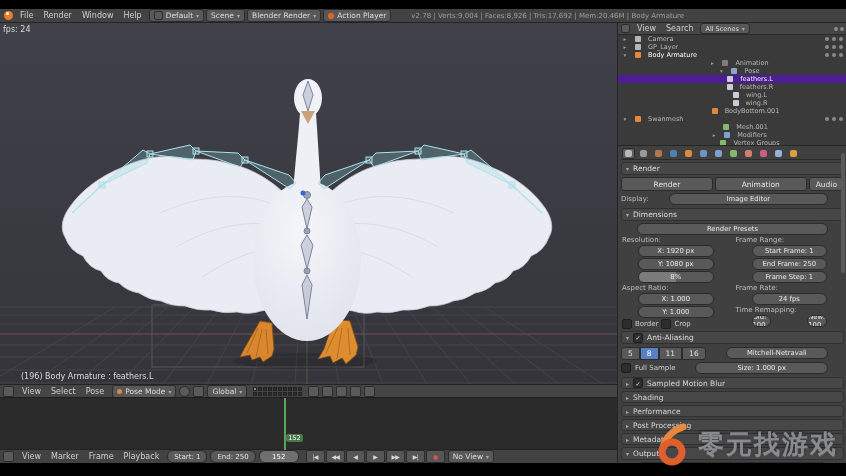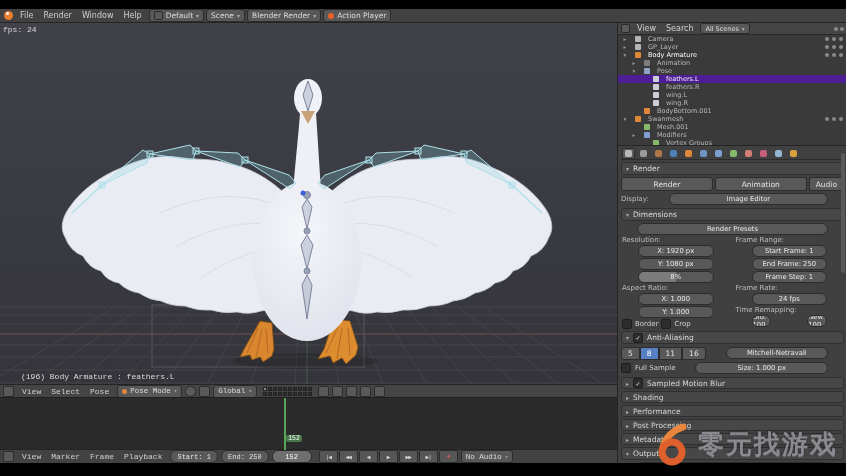--- a/index.html
+++ b/index.html
@@ -11,21 +11,21 @@
   .blogo{width:9px;height:9px;border-radius:50%;background:#e87d2c;position:relative;flex:0 0 auto;}
   .blogo:after{content:"";position:absolute;left:2px;top:1px;width:3px;height:3px;border-radius:50%;background:#fff;}
   .menu-item{padding:0 5px;color:#cfcfcf;font-size:8px;white-space:nowrap;cursor:default;}
   .dd{background:#585858;border:1px solid #2c2c2c;border-radius:3px;color:#ddd;font-size:7.5px;
     height:11px;display:inline-flex;align-items:center;gap:3px;padding:0 4px;white-space:nowrap;}
   .dd .car{color:#aaa;font-size:6px;}
   .chipdot{width:6px;height:6px;border-radius:50%;background:#e8622c;}
   #hdr-stats{margin-left:18px;color:#9f9f9f;font-size:7px;white-space:nowrap;overflow:hidden;}
   .sqicon{width:9px;height:9px;background:#5a5a5a;border:1px solid #2c2c2c;border-radius:2px;display:inline-block;}
   
-  #left-col{position:absolute;left:0;top:14px;width:617px;height:440px;font-family:Liberation Mono, monospace;}
+  #left-col{position:absolute;left:0;top:14px;width:617px;height:440px;}
   #viewport{position:absolute;left:0;top:0;width:617px;height:361px;background:#3b3b41;overflow:hidden;}
   #fps-label{position:absolute;left:3px;top:2px;color:#d8d8d8;font-size:8px;z-index:5;}
   #active-info{position:absolute;left:21px;bottom:3px;color:#dcdcdc;font-size:8px;z-index:5;}
   
   #vheader{position:absolute;left:0;top:361px;width:617px;height:13px;background:#454545;border-top:1px solid #242424;
     display:flex;align-items:center;gap:3px;padding:0 3px;box-sizing:border-box;}
   #layer-grid{display:grid;grid-template-columns:repeat(10,4px);grid-template-rows:4px 4px;gap:1px;margin:0 3px;}
   .lcell{background:#2e2e2e;border:1px solid #232323;box-sizing:border-box;}
   .lcell.on{background:#8a8a8a;}
   
@@ -40,21 +40,21 @@
   .pill.cur{background:#6f6f6f;color:#fff;min-width:26px;}
   #transport{display:flex;gap:1px;margin-left:4px;}
   .tbtn{background:#565656;border:1px solid #2c2c2c;border-radius:2px;min-width:13px;height:11px;
     display:inline-flex;align-items:center;justify-content:center;color:#d8d8d8;font-size:6px;letter-spacing:-1px;padding:0 2px;}
   .tbtn.rec{color:#d05a50;}
   
   #right-col{position:absolute;left:617px;top:14px;width:229px;height:440px;background:#3d3d3d;border-left:1px solid #242424;box-sizing:border-box;}
   
   #outliner{position:absolute;left:0;top:0;width:229px;height:122px;background:#3a3a3a;overflow:hidden;}
   #ol-header{height:11px;background:#454545;border-bottom:1px solid #2a2a2a;display:flex;align-items:center;gap:2px;padding:0 3px;}
-  .orow{display:flex;align-items:center;gap:7px;height:8px;font-size:6.5px;color:#b8b8b8;}
+  .orow{display:flex;align-items:center;gap:7px;height:8px;font-size:6.5px;color:#b8b8b8;justify-content:center;}
   .orow.sel{background:#4c1d95;color:#f2f2f2;}
   .oexp{width:6px;color:#9a9a9a;font-size:5.5px;text-align:center;}
   .oicon{width:6px;height:6px;border-radius:1px;flex:0 0 auto;}
   .olabel{white-space:nowrap;overflow:hidden;}
   .oric{margin-left:auto;display:flex;gap:3px;padding-right:4px;}
   .odot{width:4px;height:4px;border-radius:50%;background:#8a8a8a;}
   
   #properties{position:absolute;left:0;top:122px;width:229px;height:318px;background:#404040;border-top:1px solid #262626;
     overflow:hidden;padding:1px 3px 0 3px;box-sizing:border-box;}
   #tabs{display:flex;gap:2px;align-items:center;height:12px;border-bottom:1px solid #2c2c2c;padding:0 1px;}
@@ -114,20 +114,21 @@
       <span class="car">▾</span>
     </span>
     <span class="dd">
       <span>Blender Render</span>
       <span class="car">▾</span>
     </span>
     <span class="dd">
       <span class="chipdot"></span>
       <span>Action Player</span>
     </span>
+    <span id="hdr-stats">v2.78 | Verts:9,004 | Faces:8,926 | Tris:17,692 | Mem:20.46M | Body Armature</span>
   </div>
 
   <div id="left-col">
 
     <div id="viewport">
       <div id="fps-label">fps: 24</div>
       <div id="active-info">(196) Body Armature : feathers.L</div>
       <svg width="617" height="361" viewBox="0 0 617 361">
         <defs>
           <linearGradient id="vpbg" x1="0" y1="0" x2="0" y2="1">
@@ -298,21 +299,21 @@
       <span id="transport">
           <span class="tbtn">|◀</span>
           <span class="tbtn">◀◀</span>
           <span class="tbtn">◀</span>
           <span class="tbtn">▶</span>
           <span class="tbtn">▶▶</span>
           <span class="tbtn">▶|</span>
           <span class="tbtn rec">●</span>
         </span>
       <span class="dd">
-        <span>No Audio</span>
+        <span>No View</span>
         <span class="car">▾</span>
       </span>
     </div>
   </div>
 
   <div id="right-col">
 
     <div id="outliner">
       <div id="ol-header">
         <span class="sqicon" style="width:7px;height:7px;"></span>

